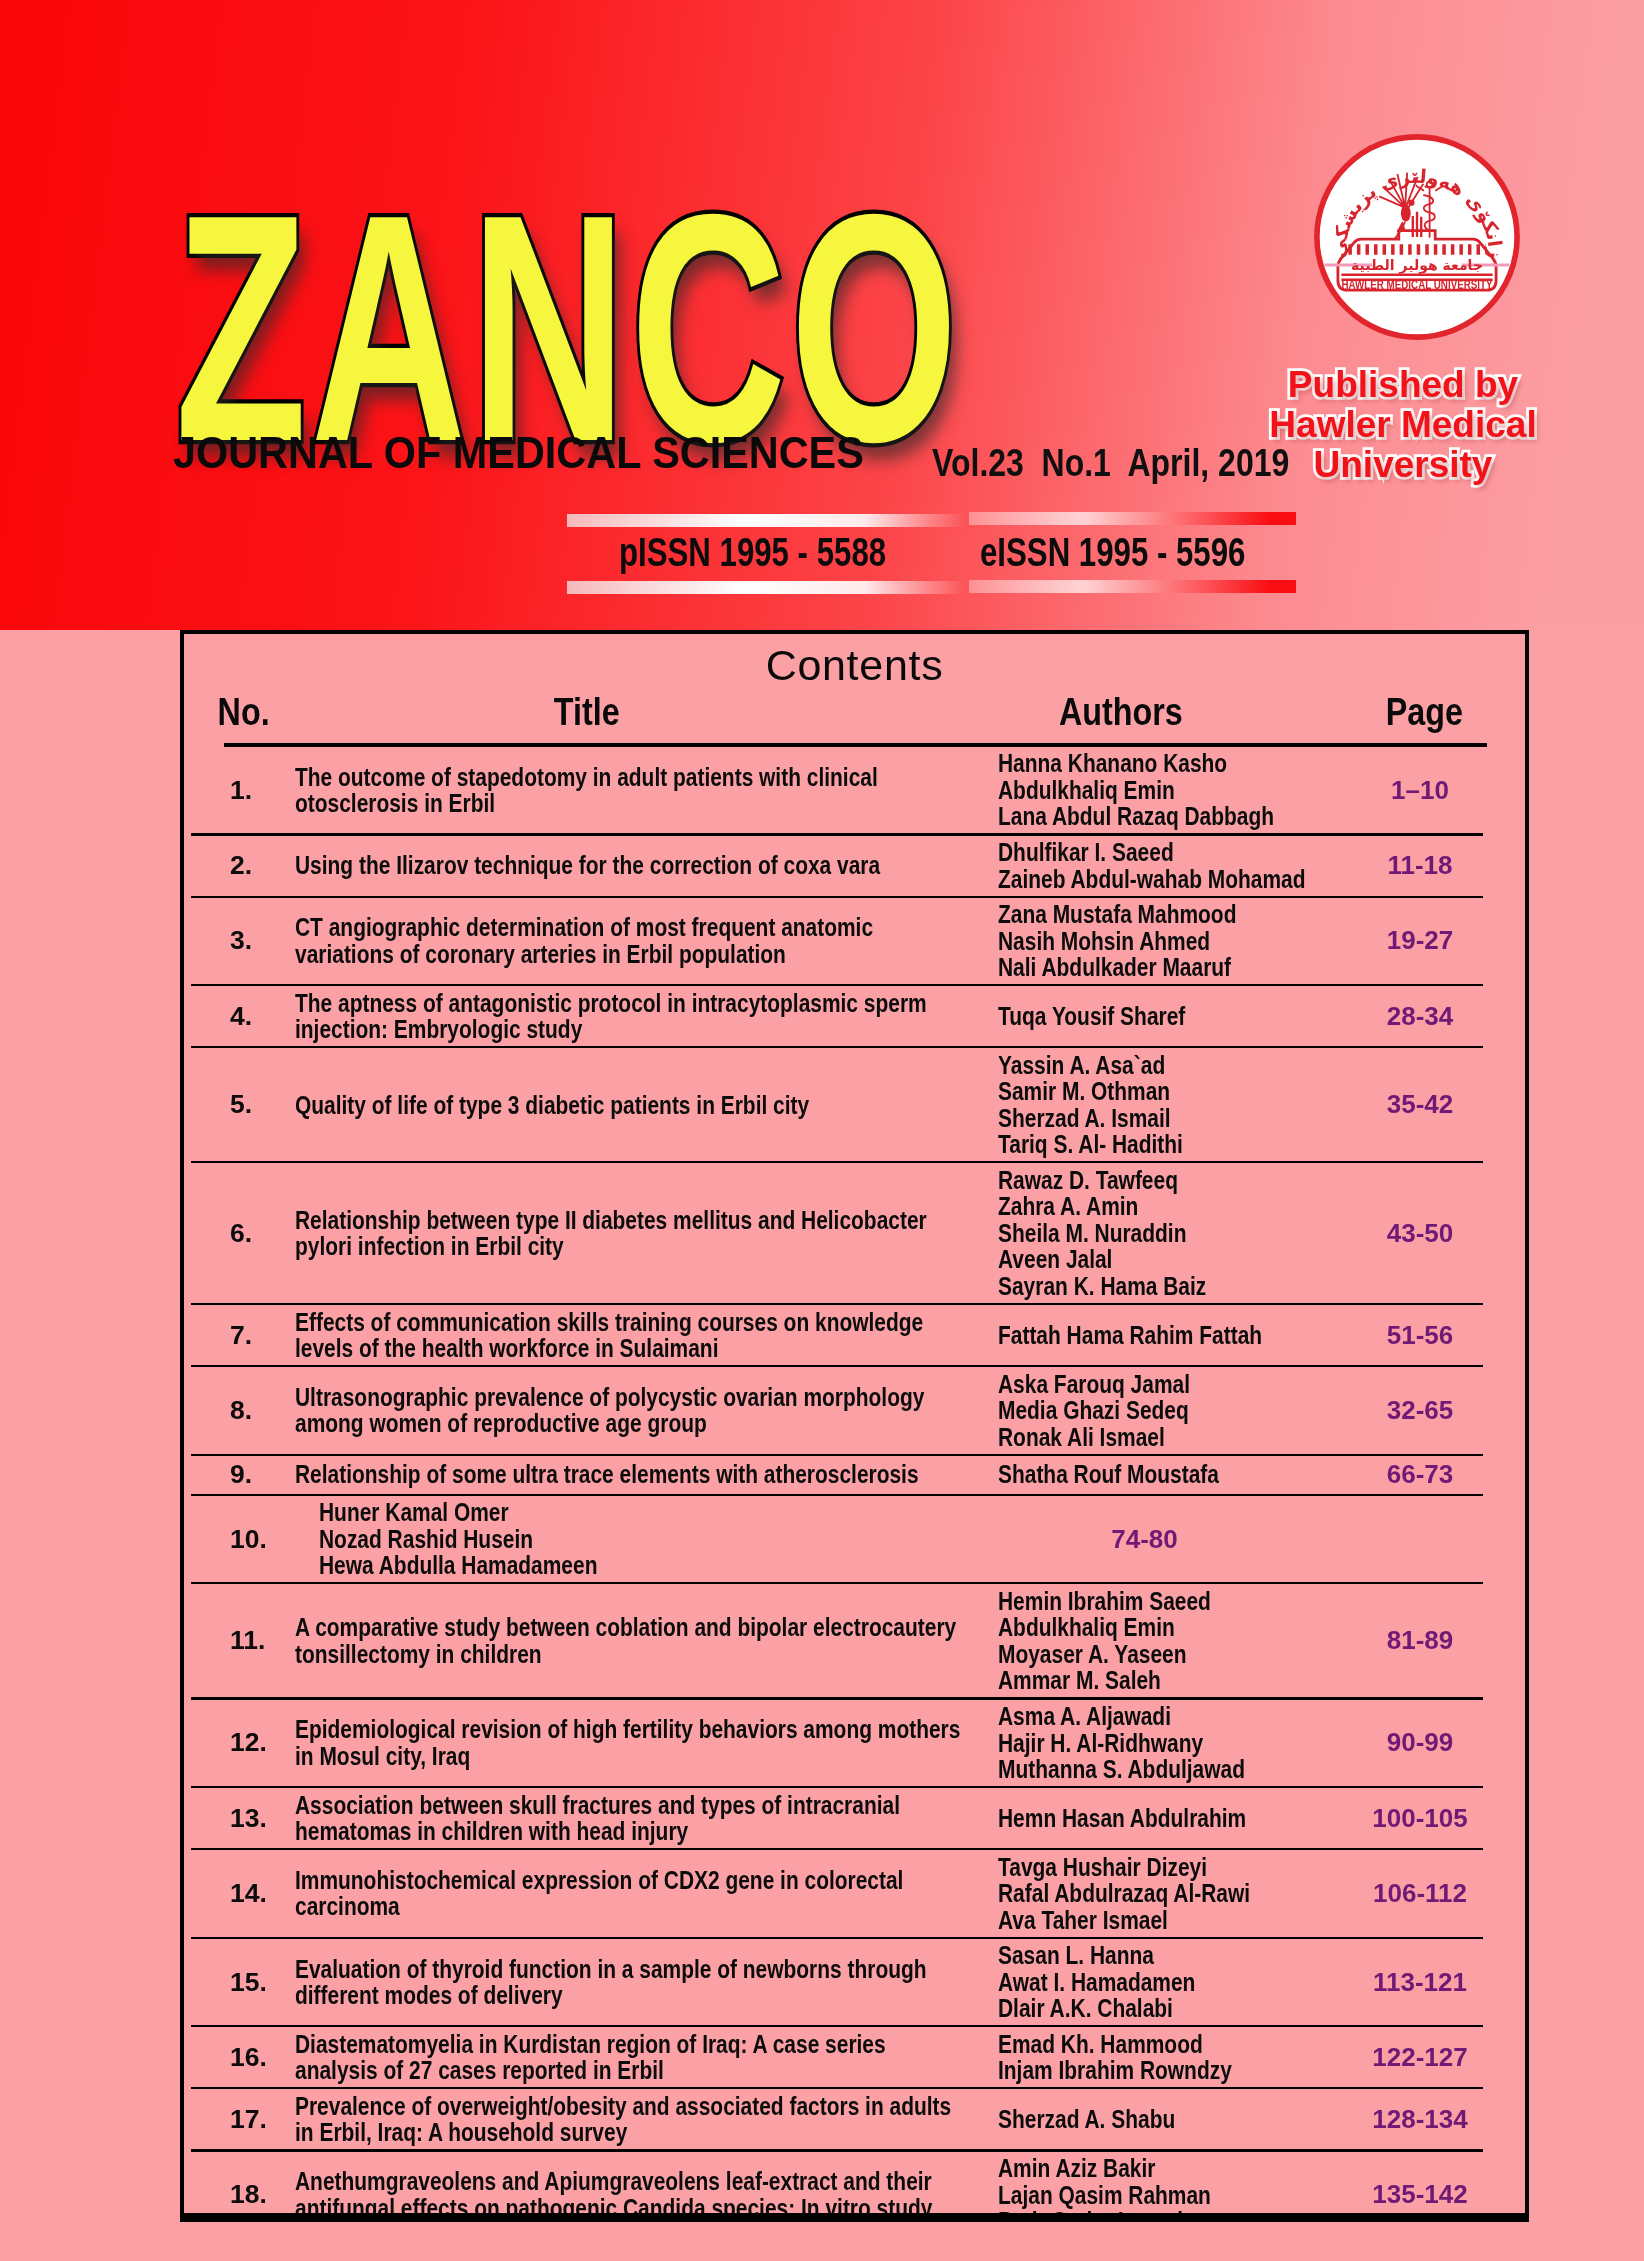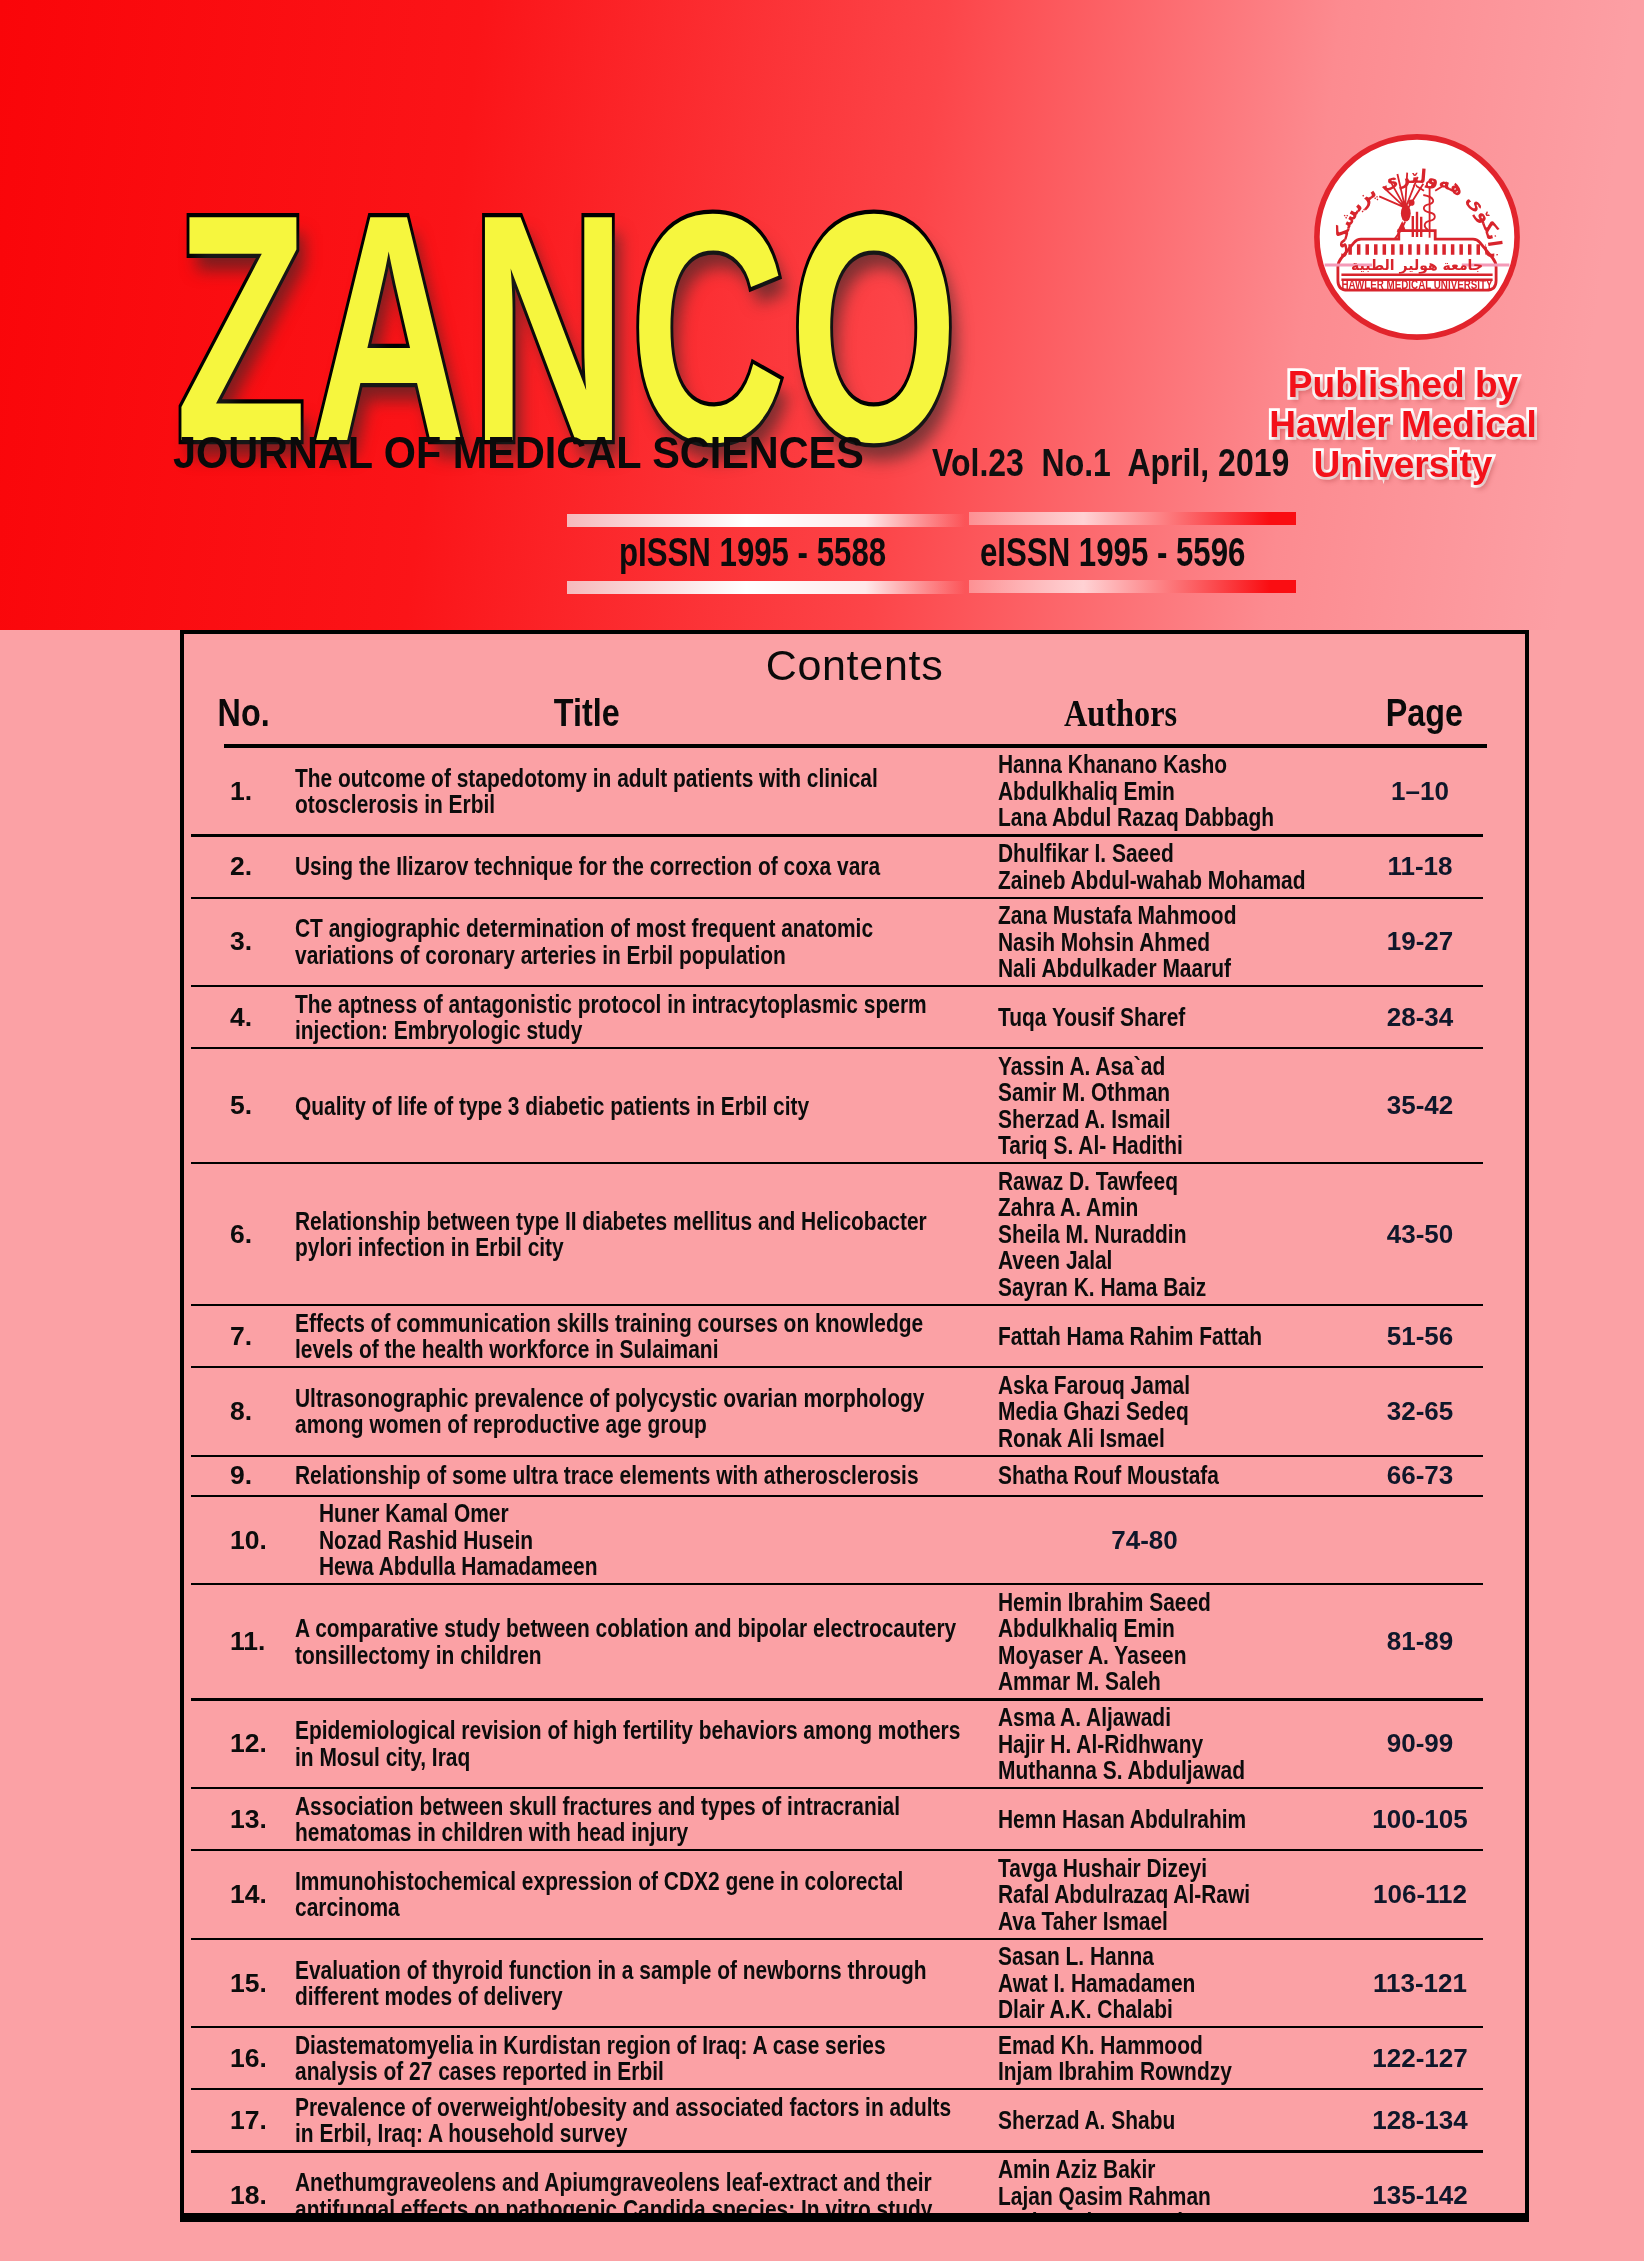--- a/index.html
+++ b/index.html
@@ -63,35 +63,35 @@
     margin:7px 0 0 0; letter-spacing:0.7px;
   }
   .toc-head {
     display:grid; grid-template-columns:111px 679px 341px 1fr;
     align-items:center; padding:1.4px 0 8.4px 0;
     font-size:38px; font-weight:bold; color:#0a0a0a;
   }
   .toc-head .hcell { text-align:center;margin-left:8px; }
   .toc-head .hcell span { display:inline-block; transform:scaleX(.85); }
   .h-title   { padding-right:104px; }
-  .h-authors { padding-right:56px;font-family:Liberation Serif, serif; }
+  .h-authors { padding-right:56px; }
   .head-rule { height:4.2px; background:#000; margin:0 38px 0 40px; }
   .trow {
     display:grid; grid-template-columns:111px 679px 341px 1fr;
     align-items:center; padding:3.5px 0;
   }
   .c-no { padding-left:46px; font-size:26.5px; font-weight:bold; color:#0c0c0c; }
   .cond {
     font-size:26.5px; line-height:26.5px; font-weight:bold; color:#0c0c0c;
     transform:scaleX(.79); transform-origin:left center;
   }
   .c-title .cond { width:846px; }
   .c-authors { padding-left:24px; }
   .c-authors .cond { width:487px; white-space:pre-line; }
-  .c-page { text-align:center; font-size:26px; font-weight:bold; color:#0f172a; }
+  .c-page { text-align:center; font-size:26px; font-weight:bold; color:#701a75; }
   .sep { height:2.1px; background:#000; margin:0 42px 0 7px; }
 </style>
 </head>
 <body>
 
 <div class="header-bg"></div>
 
 <div class="zanco">ZANCO</div>
 <div class="subtitle">JOURNAL OF MEDICAL SCIENCES</div>
 <div class="volinfo">Vol.23  No.1  April, 2019</div>

